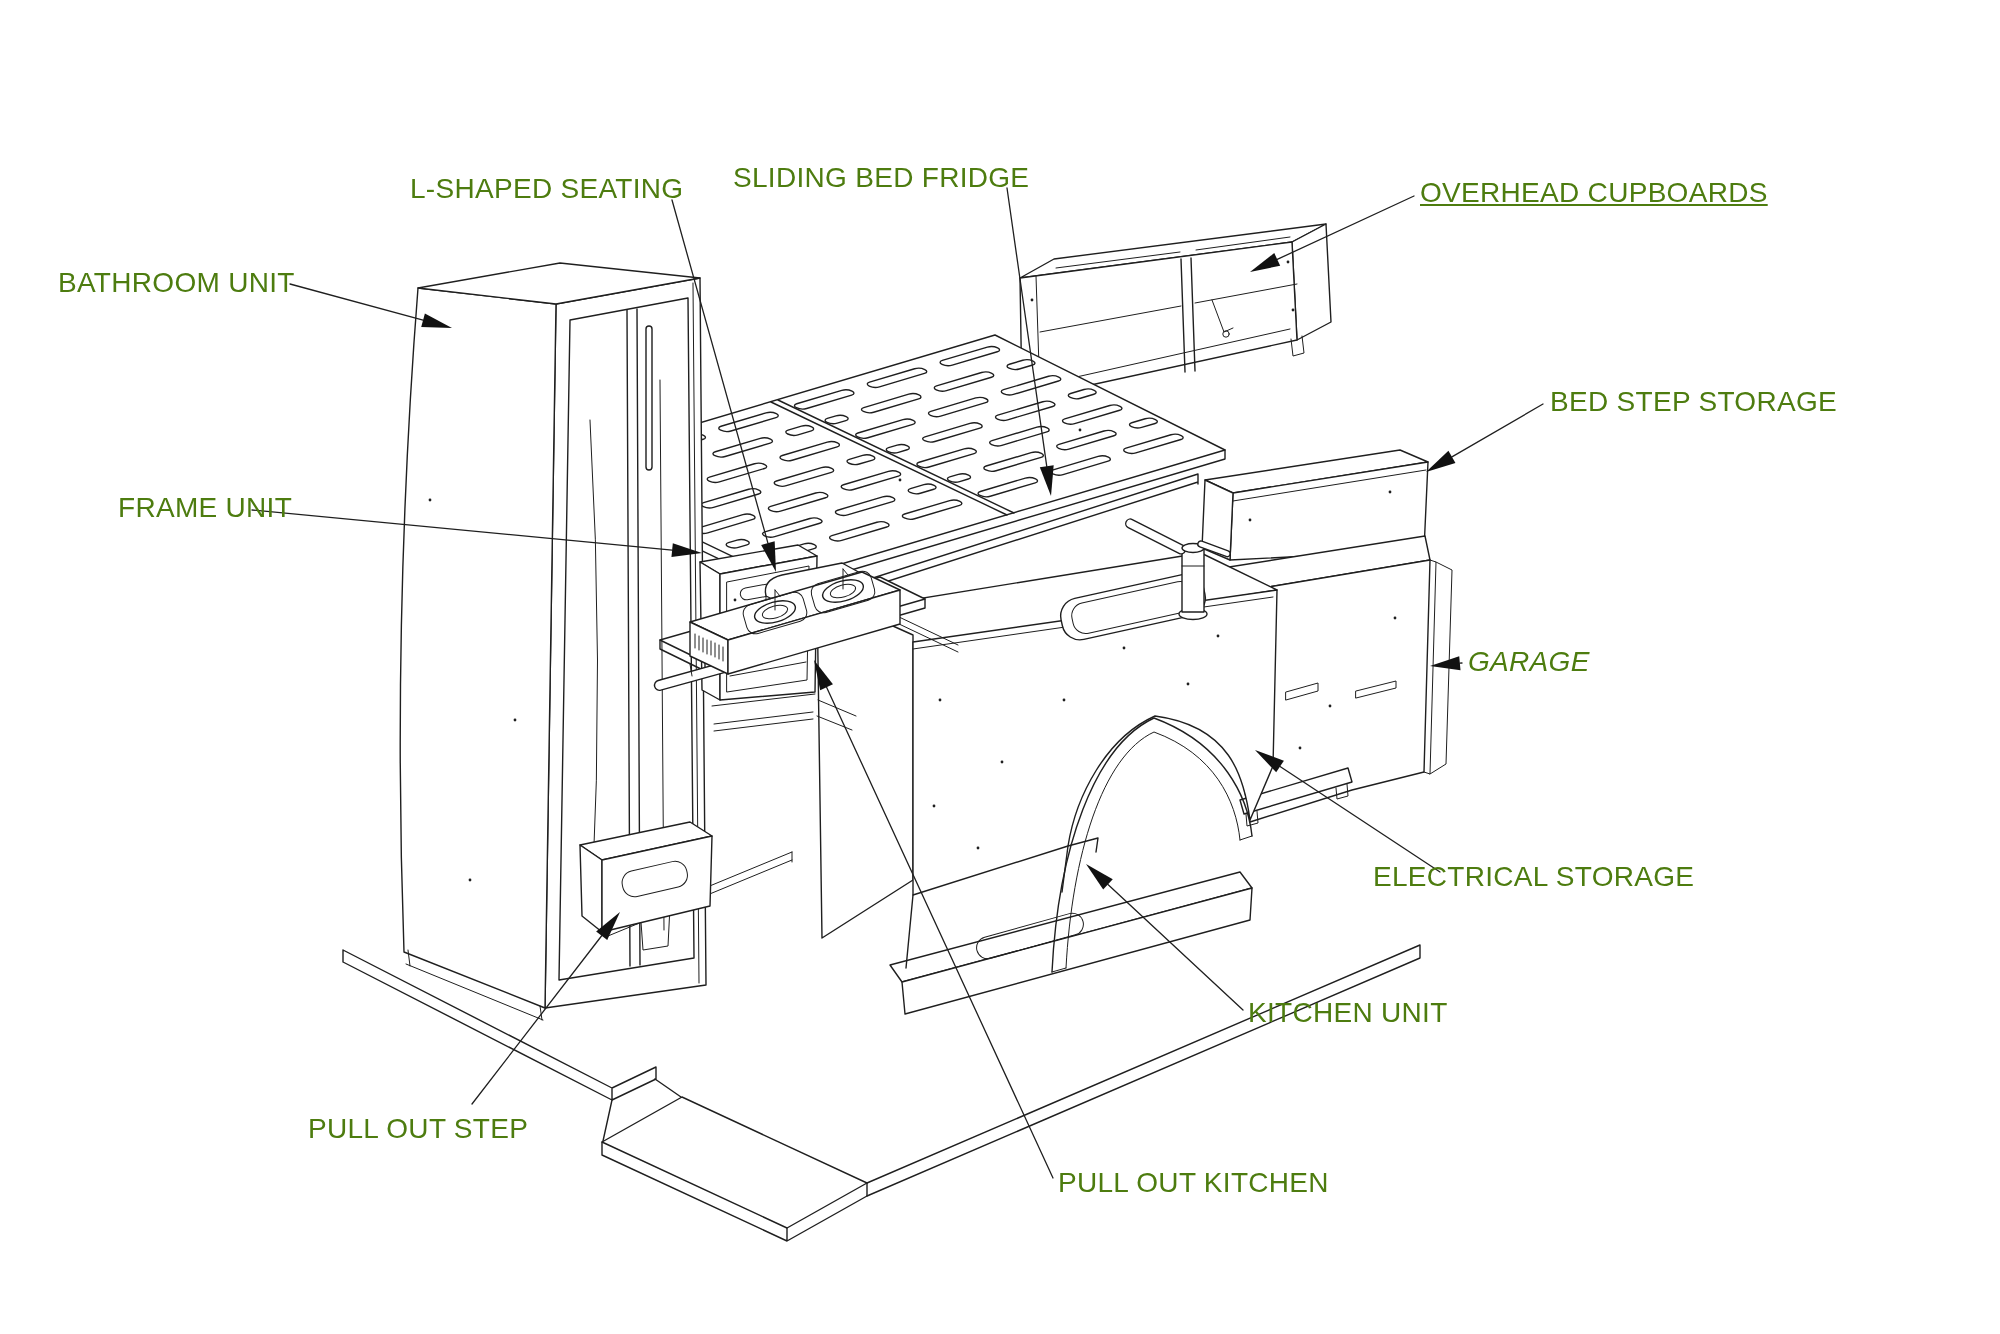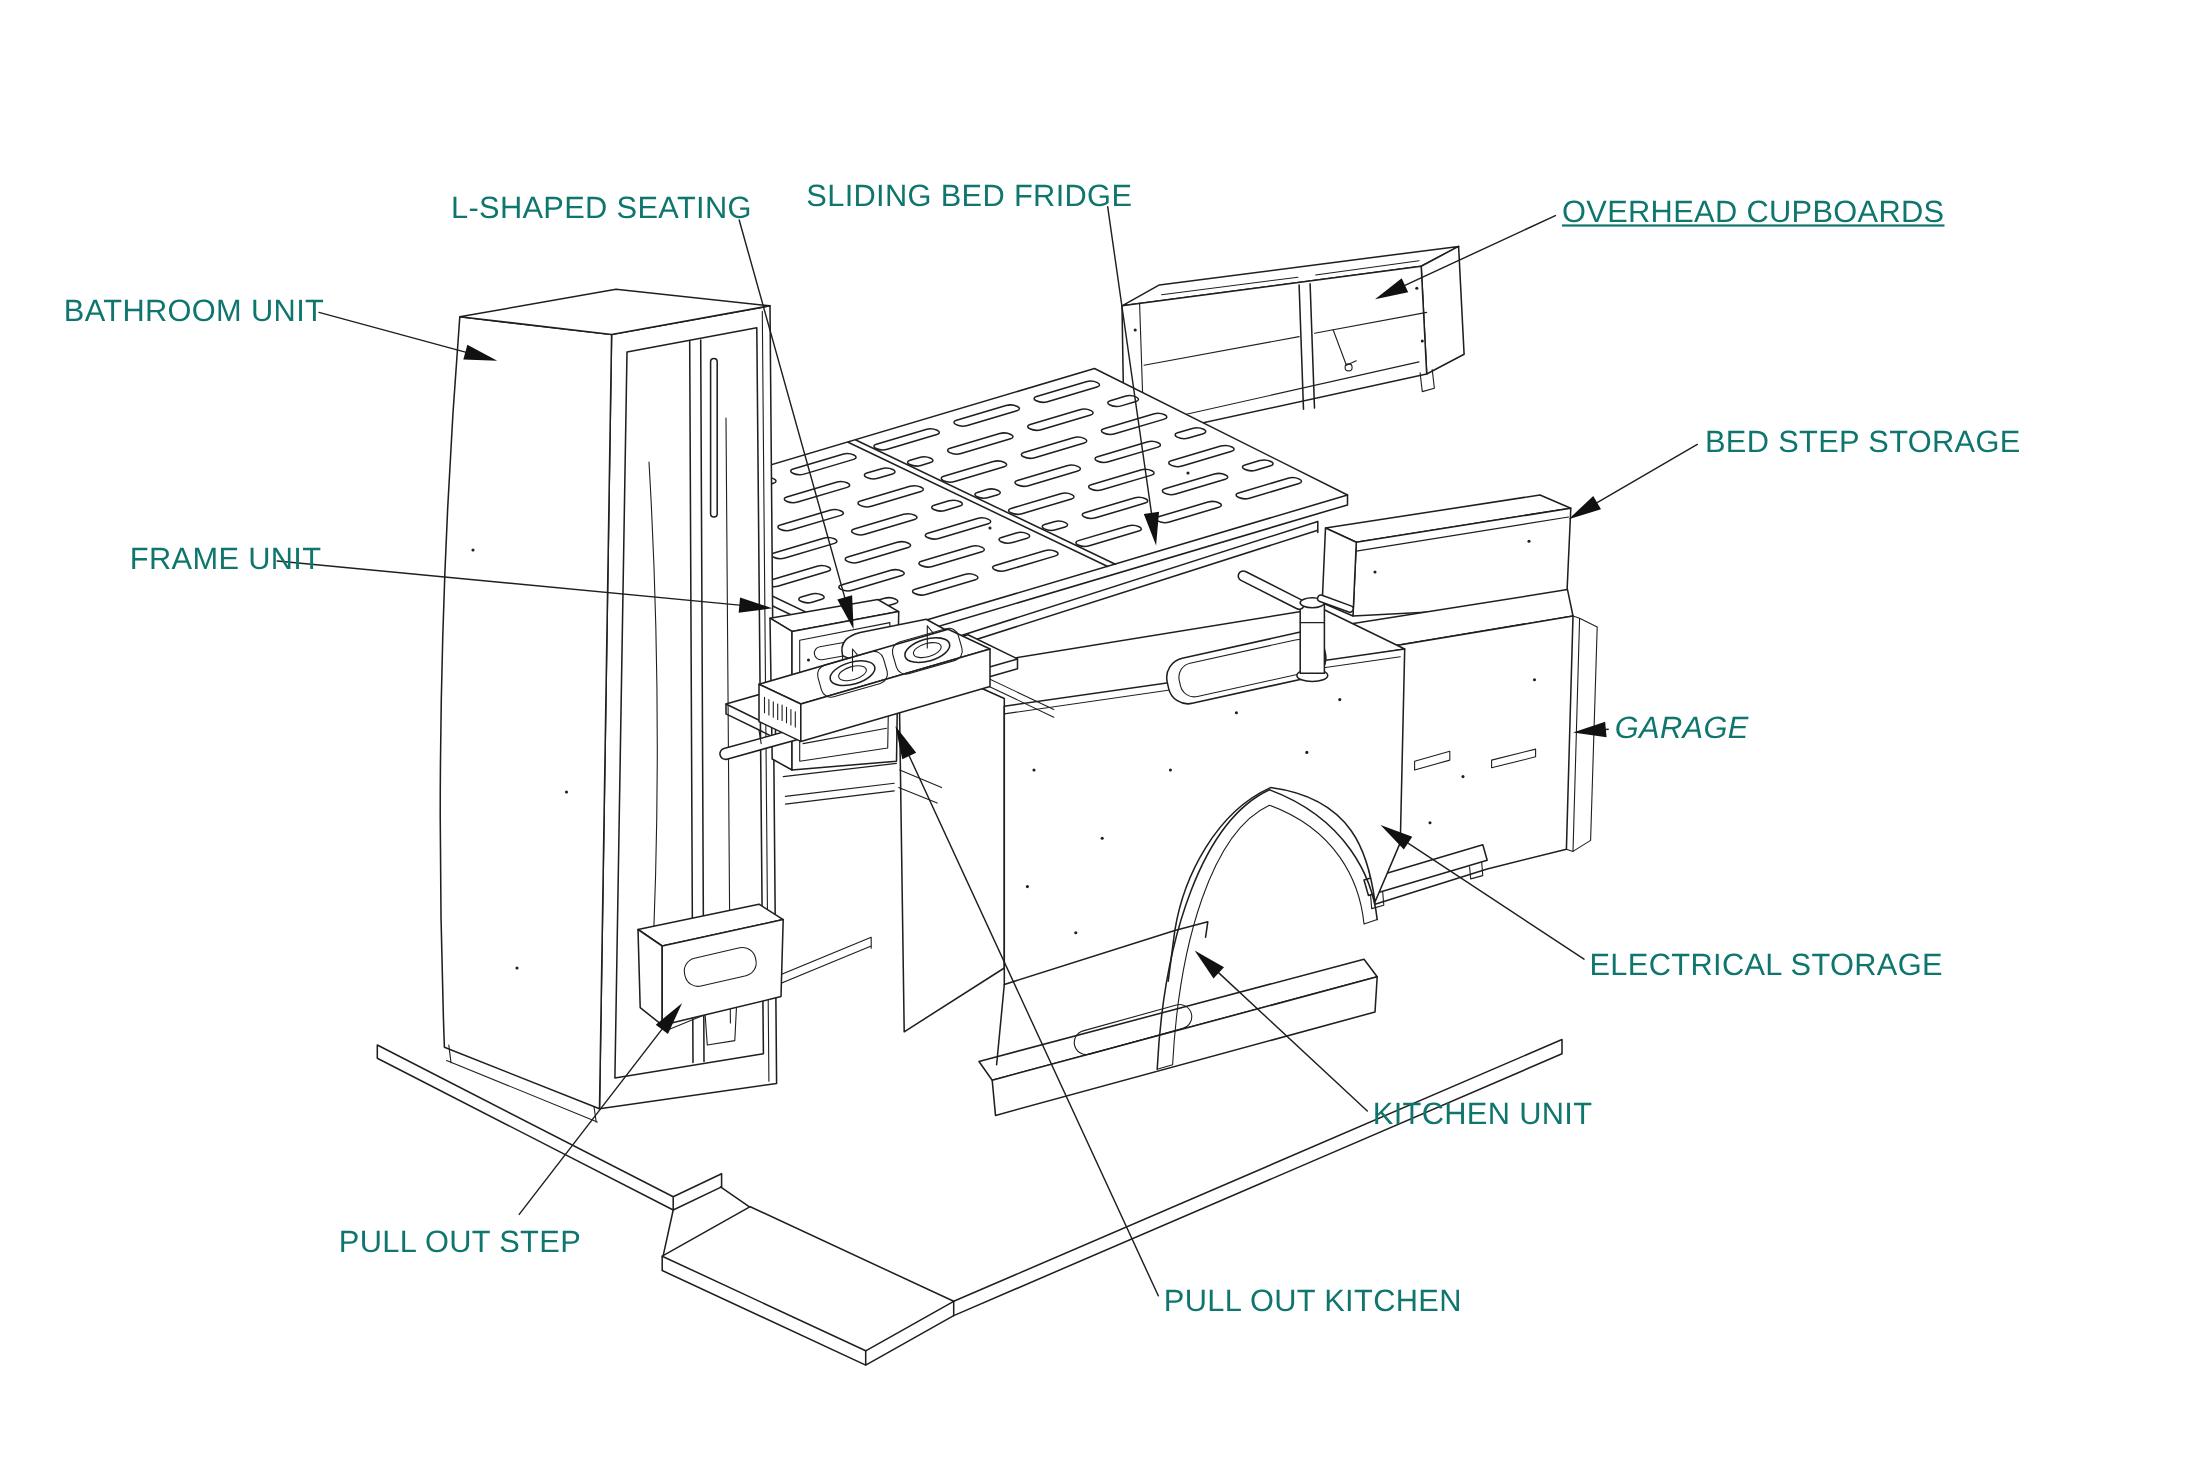--- a/index.html
+++ b/index.html
@@ -6,21 +6,21 @@
   .stage{position:relative;width:2000px;height:1334px;background:#fff;overflow:hidden;
          font-family:"Liberation Sans","DejaVu Sans",sans-serif;}
   svg{position:absolute;left:0;top:0;}
   svg *{stroke:#1f1f1f;stroke-width:1.4;fill:none;stroke-linecap:round;stroke-linejoin:round;}
   svg .face{fill:#ffffff;}
   svg .thin{stroke-width:1;}
   svg .dot{fill:#1f1f1f;stroke:none;}
   svg .slat{fill:none;vector-effect:non-scaling-stroke;}
   svg .leader{stroke-width:1.3;}
   svg .ah{fill:#111;stroke:none;}
-  .label{position:absolute;font-size:28px;line-height:30px;color:#0f766e;white-space:nowrap;
+  .label{position:absolute;font-size:28px;line-height:30px;color:#4d7c0f;white-space:nowrap;
          letter-spacing:.3px;}
 </style>
 </head>
 <body>
 
 <div class="stage">
   <svg id="drawing" width="2000" height="1334" viewBox="0 0 2000 1334">
 
     <g>
       <polygon class="face" points="1020,278 1292,242 1326,224 1054,259"></polygon>
@@ -261,18 +261,18 @@
   </svg>
 
   <div id="labels">
       <div class="label" style="left: 58px; top: 268px;">BATHROOM UNIT</div>
       <div class="label" style="left: 410px; top: 174px;">L-SHAPED SEATING</div>
       <div class="label" style="left: 733px; top: 163px;">SLIDING BED FRIDGE</div>
       <div class="label" style="left: 1420px; top: 178px; text-decoration: underline;">OVERHEAD CUPBOARDS</div>
       <div class="label" style="left: 1550px; top: 387px;">BED STEP STORAGE</div>
       <div class="label" style="left: 118px; top: 493px;">FRAME UNIT</div>
       <div class="label" style="left: 1468px; top: 647px; font-style: italic;">GARAGE</div>
-      <div class="label" style="left: 1445px; top: 862px;">ELECTRICAL STORAGE</div>
+      <div class="label" style="left: 1373px; top: 862px;">ELECTRICAL STORAGE</div>
       <div class="label" style="left: 1248px; top: 998px; text-align: center;">KITCHEN UNIT</div>
       <div class="label" style="left: 308px; top: 1114px;">PULL OUT STEP</div>
       <div class="label" style="left: 1058px; top: 1168px;">PULL OUT KITCHEN</div>
     </div>
 </div>
 
 </body></html>

